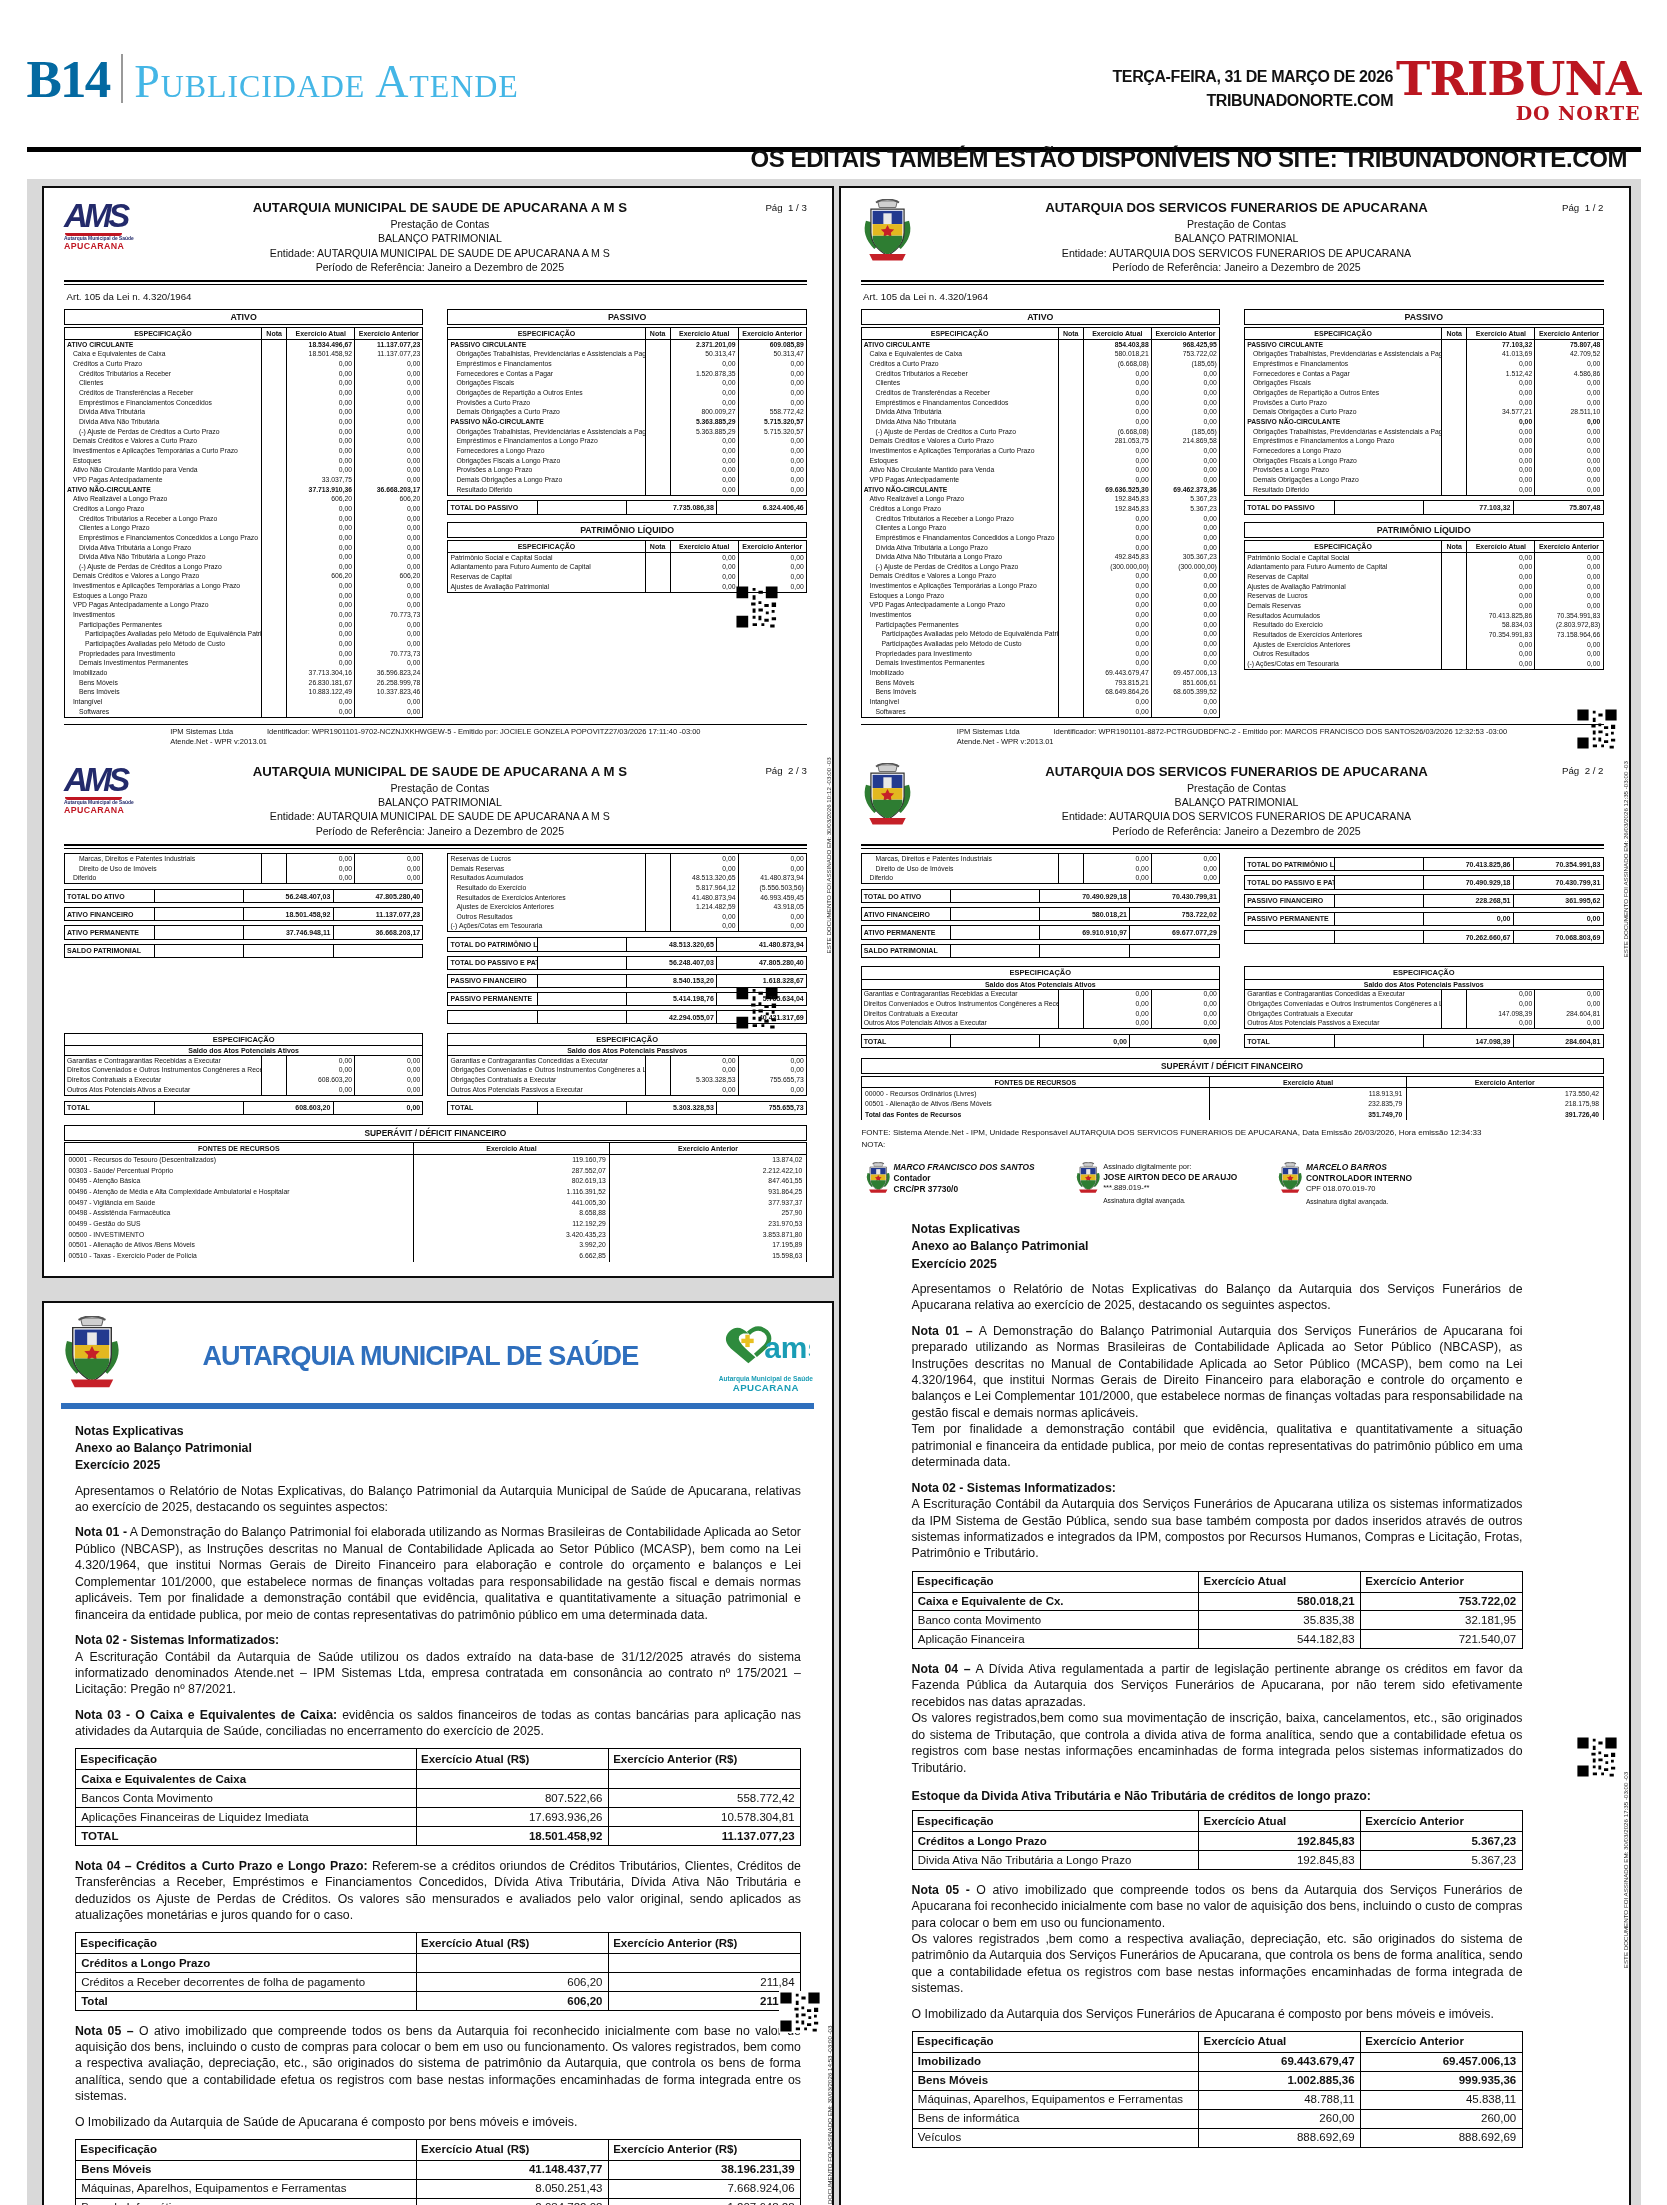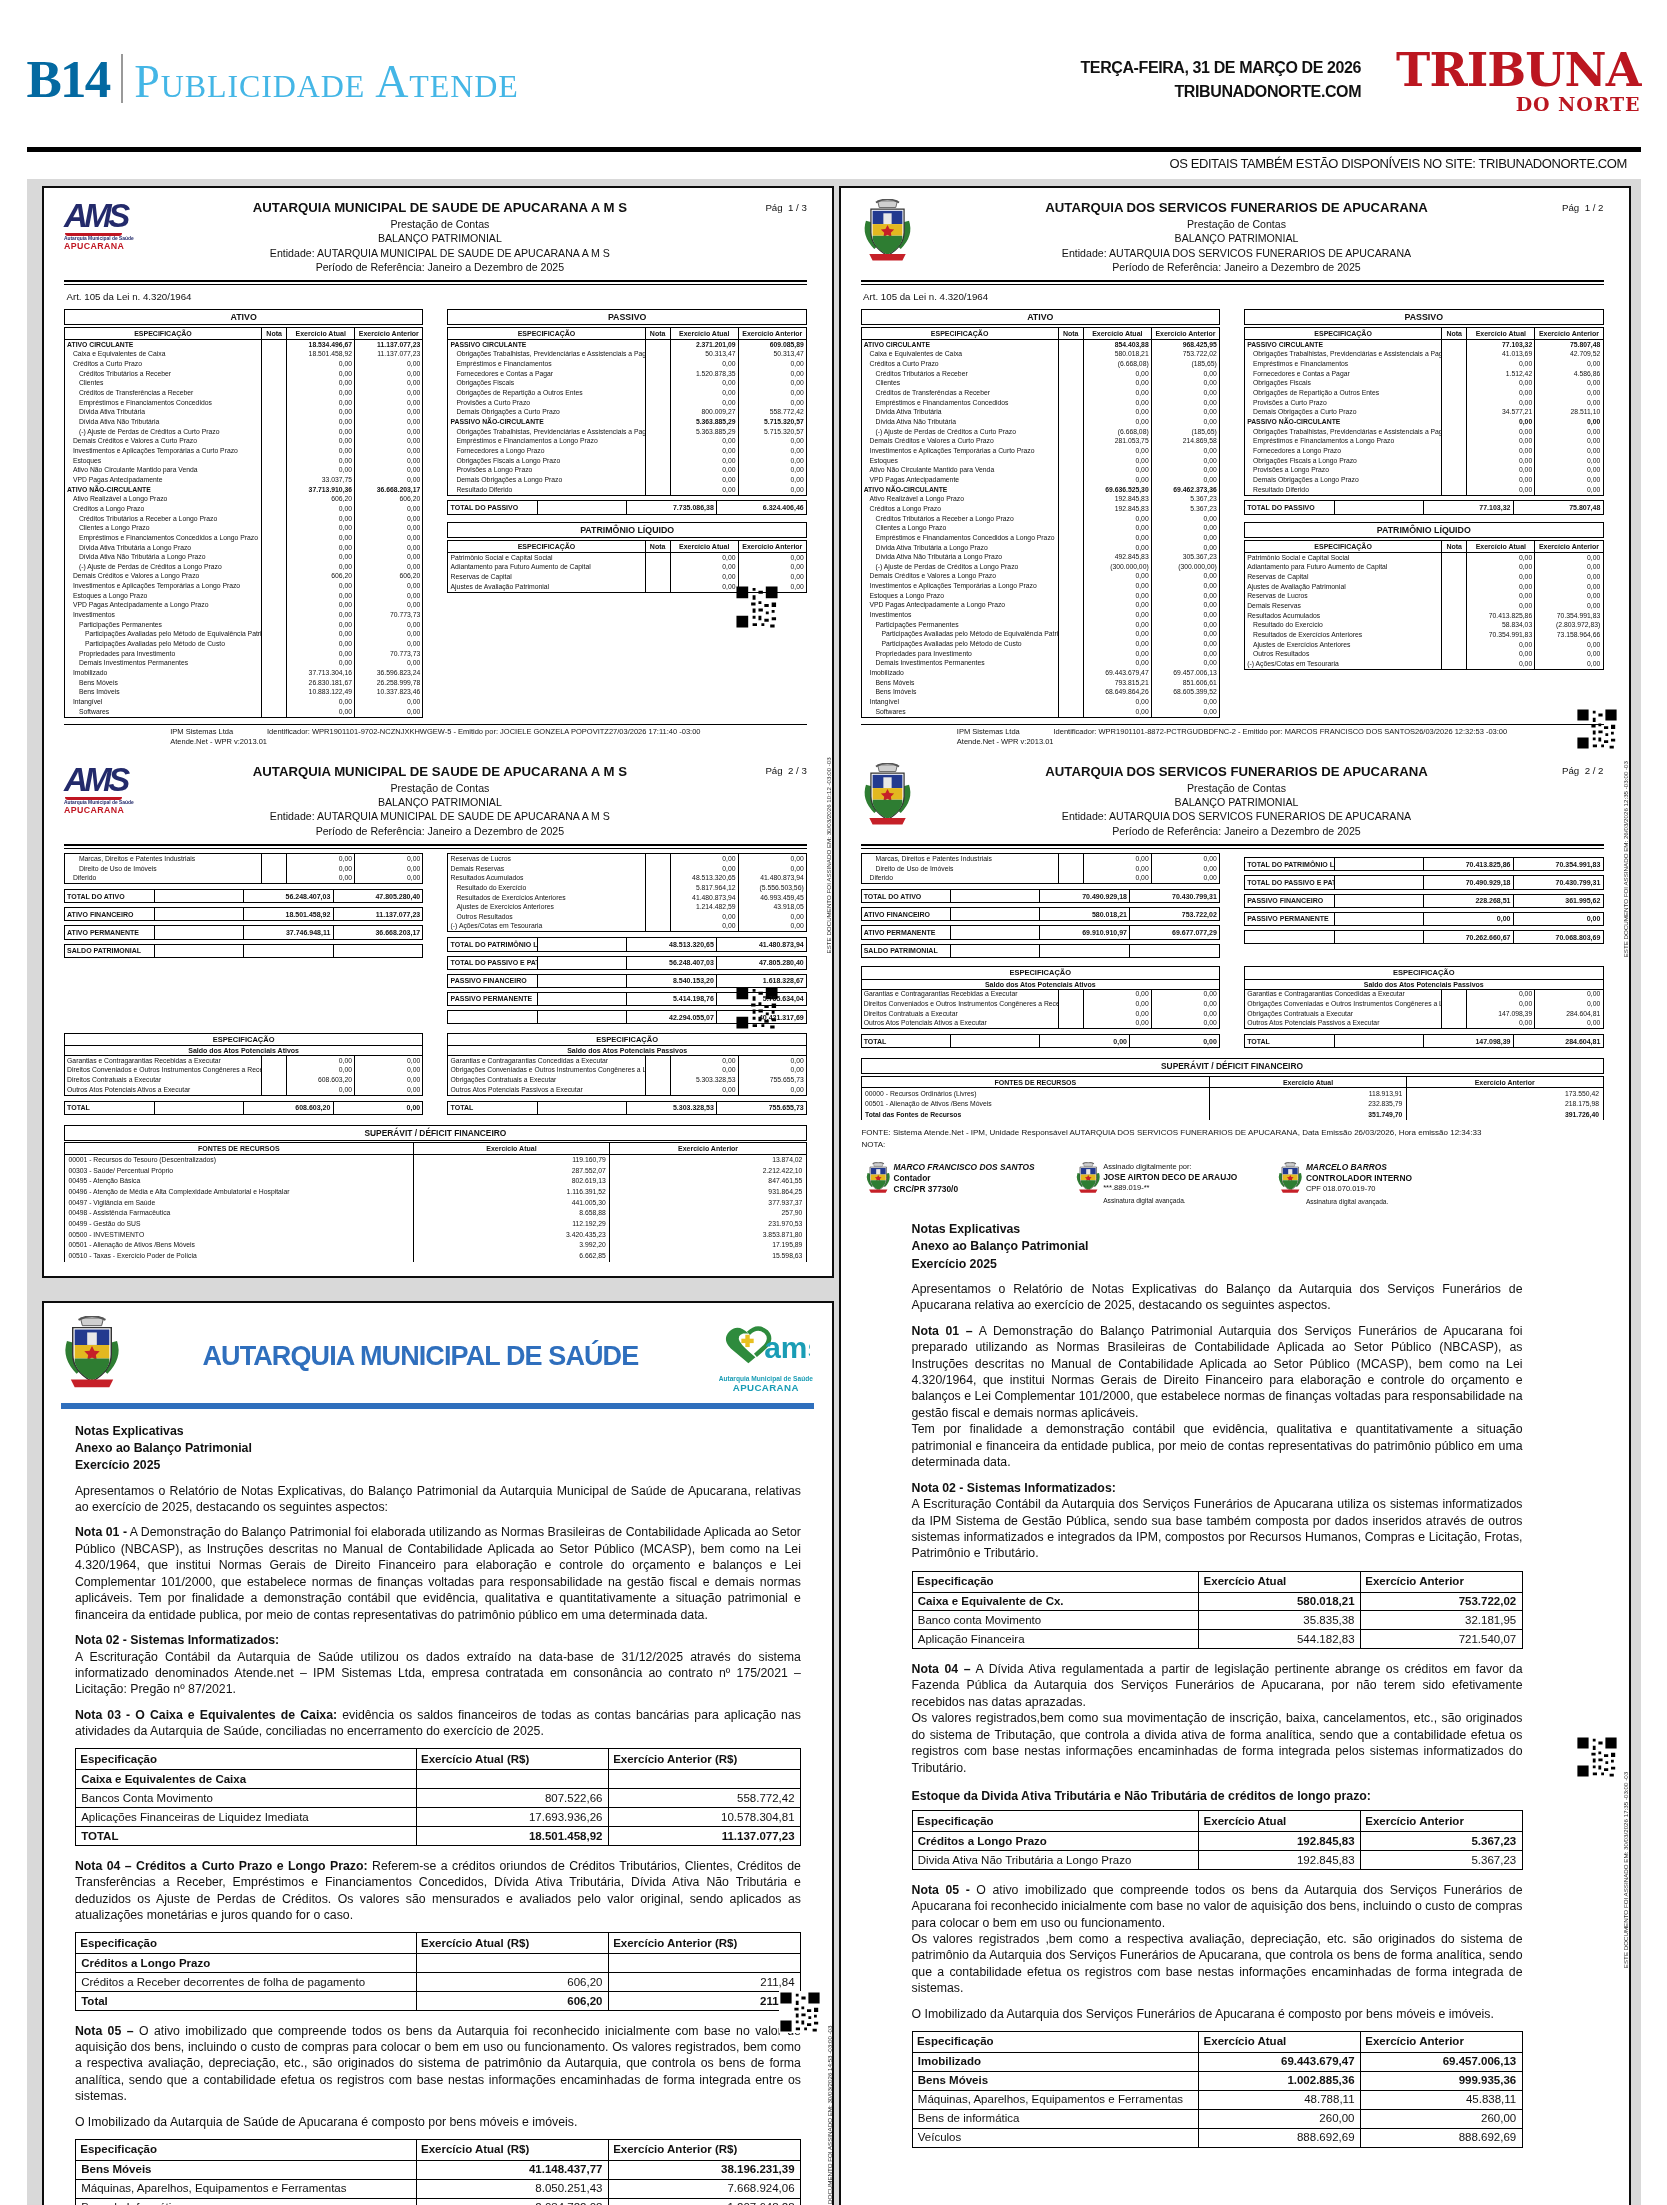--- a/index.html
+++ b/index.html
@@ -2,27 +2,27 @@
 <html style="font-size:7px"><head>
 <meta charset="utf-8">
 <style>
   html,body{margin:0;padding:0;background:#fff;}
   body{width:1667px;height:2840px;position:relative;font-family:"Liberation Sans",sans-serif;color:#111;overflow:hidden;}
   
   .np-header{position:absolute;left:26.5px;top:49px;width:1614px;height:97px;}
   .b14{font-family:Liberation Serif, serif;font-weight:bold;font-size:53px;color:#0369a1;letter-spacing:-1.8px;}
   .np-sep{display:inline-block;width:1.8px;height:49px;background:#999;margin:0 11.5px;vertical-align:-6.2px;}
   .np-section{font-family:"Liberation Serif",serif;font-variant:small-caps;font-size:46px;color:#44b6e6;letter-spacing:0.9px;}
-  .np-right{position:absolute;right:0;top:0;display:flex;align-items:flex-start;gap:35px;}
+  .np-right{position:absolute;right:0;top:9px;display:flex;align-items:flex-start;gap:3px;}
   .np-dateblock{text-align:right;font-weight:bold;font-size:16px;letter-spacing:-0.4px;line-height:1.5;margin-top:7px;}
   .np-logo{text-align:right;}
   .np-logo-main{font-family:"DejaVu Serif",serif;font-weight:bold;font-size:46px;color:#bb1620;letter-spacing:-0.9px;line-height:.95;}
   .np-logo-sub{font-family:"DejaVu Serif",serif;font-weight:bold;font-size:19px;color:#bb1620;letter-spacing:0.9px;}
   .np-rule{position:absolute;left:26.5px;top:147px;width:1614px;height:5.3px;background:#000;}
-  .np-strap{position:absolute;right:40px;top:156px;font-weight:normal;font-size:13px;letter-spacing:-0.4px;}
+  .np-strap{position:absolute;right:40px;top:145px;font-weight:bold;font-size:24px;letter-spacing:-0.4px;}
   
   .content-bg{position:absolute;left:26.5px;top:179px;width:1614px;height:2593px;background:#d9d9d9;}
   .panel{position:absolute;background:#fff;border:2.2px solid #0c0c0c;box-sizing:border-box;overflow:hidden;}
   #panelA{left:15.4px;top:6.6px;width:792px;height:1092px;}
   #panelB{left:15.4px;top:1122px;width:792px;height:1403px;}
   #panelC{left:812px;top:6.6px;width:792px;height:2534px;}
   .doc-page{padding:11.5px 25px 4.4px 20px;position:relative;}
   .doc-head{display:flex;align-items:flex-start;}
   .doc-logo{width:75px;flex:0 0 75px;}
   .doc-head-center{flex:1;text-align:center;line-height:1.35;}

